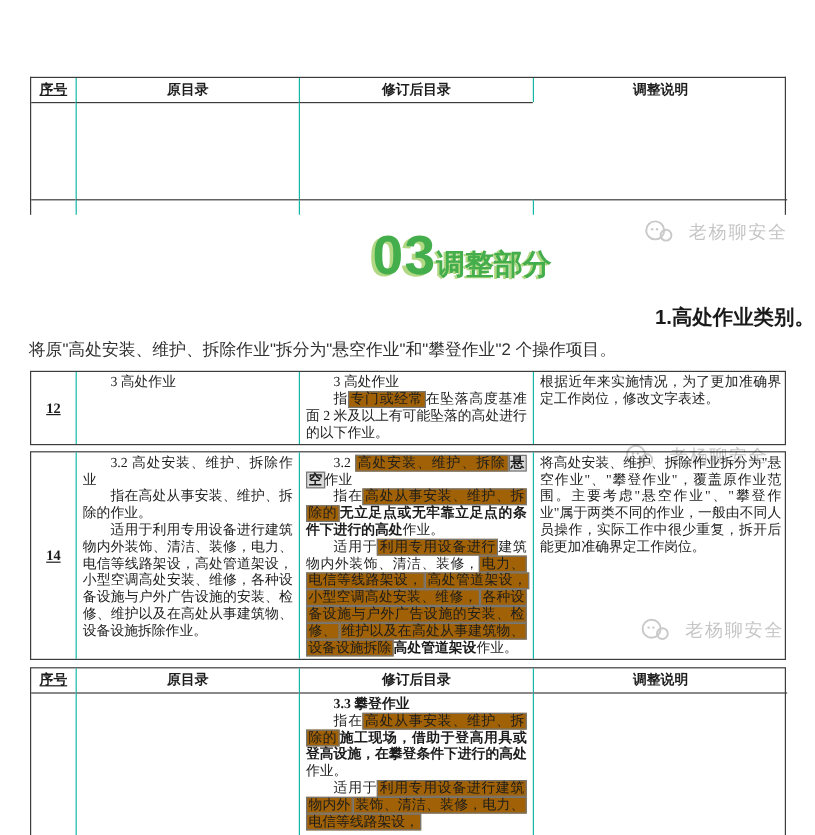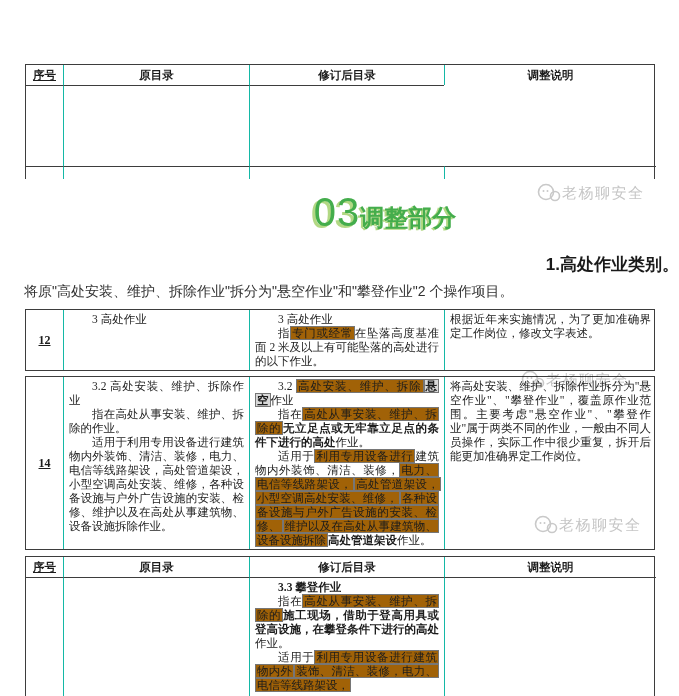--- a/index.html
+++ b/index.html
@@ -33,31 +33,31 @@
   .tA{margin-top:8px;}
   .tA .body-row > .cell{min-height:46px;}
   .tB{margin-top:5px;}
   .tB .body-row > .cell{min-height:150px;}
   .tC{margin-top:6px;}
   .tC .body-row > .cell{min-height:146px;}
 
   
   .sec-title{margin-top:9px;height:52px;display:flex;justify-content:center;
              align-items:baseline;transform:translateX(34px);}
-  .sec-num{font-size:40px;font-weight:normal;color:#44ad4c;line-height:48px;
+  .sec-num{font-size:46px;font-weight:bold;color:#44ad4c;line-height:48px;
            text-shadow:-3px 2px 0 #b2d884;letter-spacing:1px;padding-left:23px;}
   .sec-label{font-size:24px;font-weight:bold;color:#44ad4c;
              text-shadow:-2px 1px 0 #b2d884;}
 
   
   .h1{margin:13px 0 0 24px;font-size:17px;font-weight:bold;color:#1a1a1a;text-align:right;}
   .intro{margin:7px 0 0 24px;font-size:14px;color:#303030;}
 
   
-  .wm{position:absolute;display:flex;align-items:center;gap:0;z-index:5;
+  .wm{position:absolute;display:flex;align-items:center;gap:12px;z-index:5;
       pointer-events:none;mix-blend-mode:multiply;}
   .wm-text{color:#c6c6c6;font-size:15px;letter-spacing:1.5px;white-space:nowrap;}
   .wm1{left:536px;top:118px;}
   .wm2{left:520px;top:305px;}
   .wm3{left:533px;top:450px;}
 </style>
 </head>
 <body>
 
 <div class="page">

